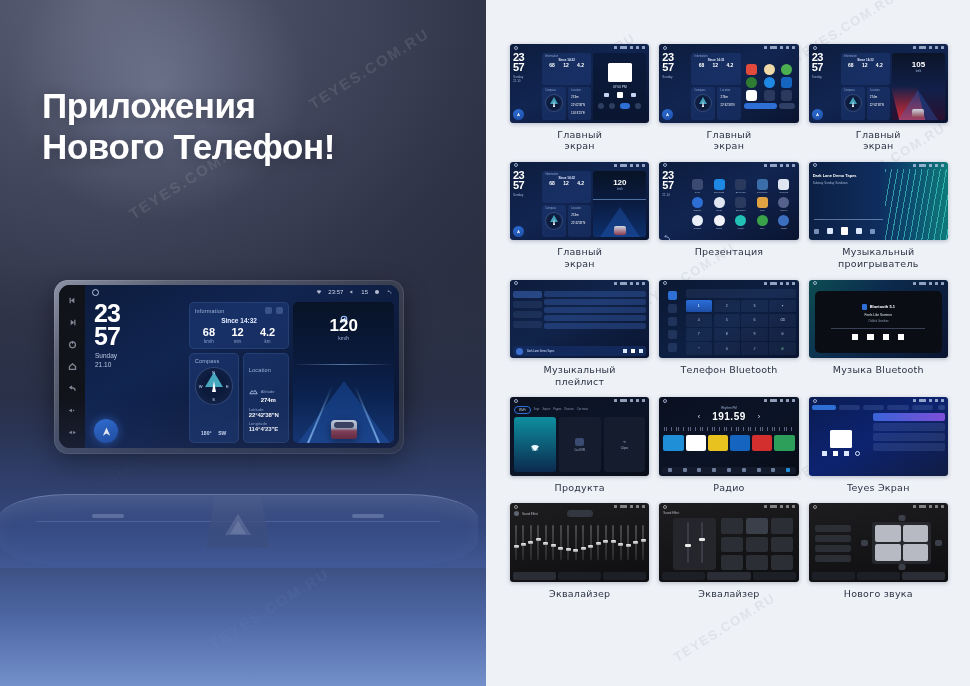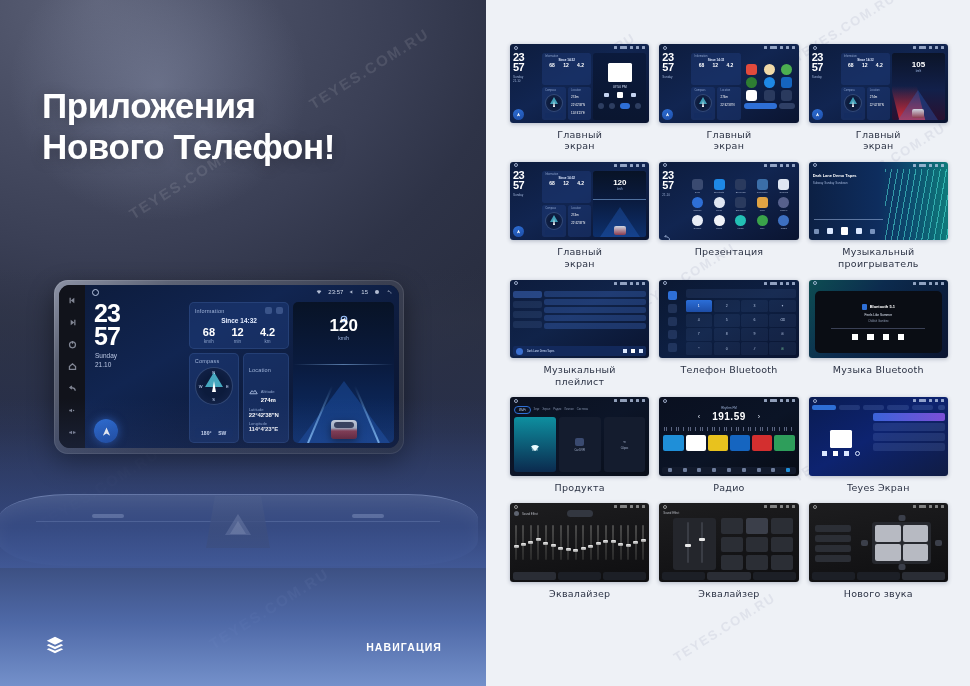--- a/index.html
+++ b/index.html
@@ -487,30 +487,20 @@
         <span class="hazard-panel"></span>
         <span class="hazard-btn"></span>
         <span class="hazard-inner"></span>
         <span class="slot l"></span>
         <span class="slot r"></span>
       </div>
     </div>
 
     <div class="hero-bottom-light"></div>
 
-    <div class="hero-foot">
-      <span class="stack-icon">
-        <svg viewBox="0 0 24 24">
-            <path d="M12 3l9 4.3-9 4.3-9-4.3z"></path>
-            <path d="M3 12.2l9 4.3 9-4.3-2.4-1.2L12 14l-6.6-3z"></path>
-            <path d="M3 16.6l9 4.3 9-4.3-2.4-1.1L12 18.4l-6.6-2.9z"></path>
-          </svg>
-      </span>
-      <span class="foot-label">НАВИГАЦИЯ</span>
-    </div>
   </section>
 
   <section class="grid-panel">
 
     <div class="panel-wm" style="left:300px; top:20px;">TEYES.COM.RU</div>
     <div class="panel-wm" style="left:350px; top:150px;">TEYES.COM.RU</div>
     <div class="panel-wm" style="left:140px; top:270px;">TEYES.COM.RU</div>
     <div class="panel-wm" style="left:300px; top:440px;">TEYES.COM.RU</div>
     <div class="panel-wm" style="left:30px; top:540px;">TEYES.COM.RU</div>
     <div class="panel-wm" style="left:180px; top:620px;">TEYES.COM.RU</div>

